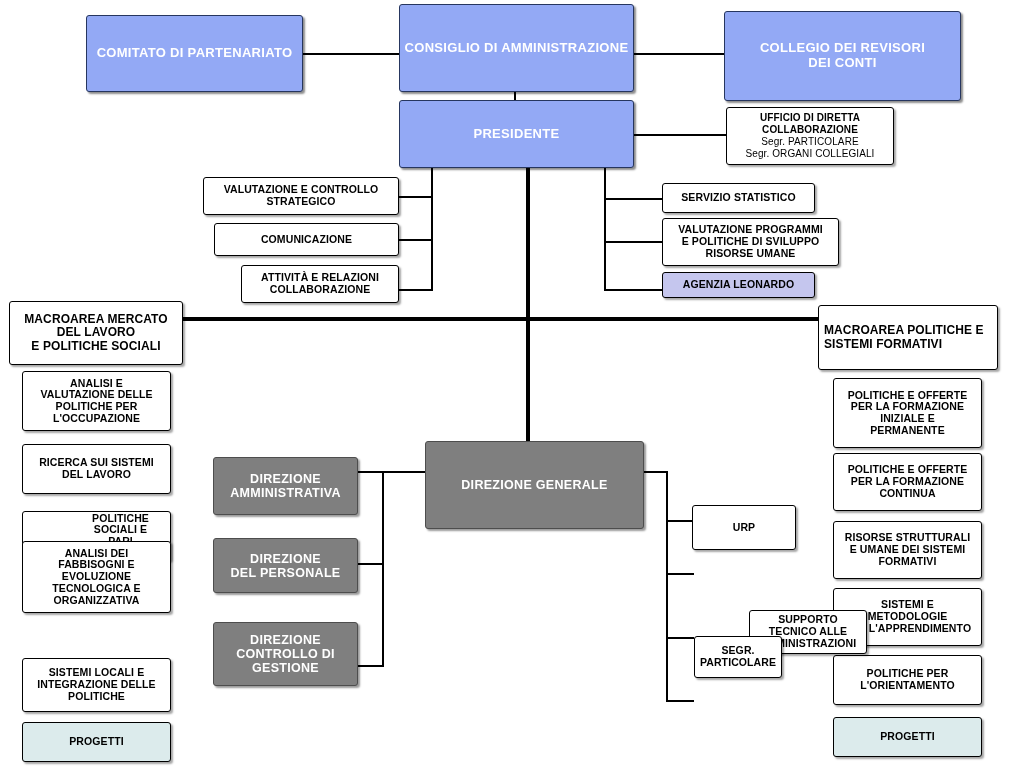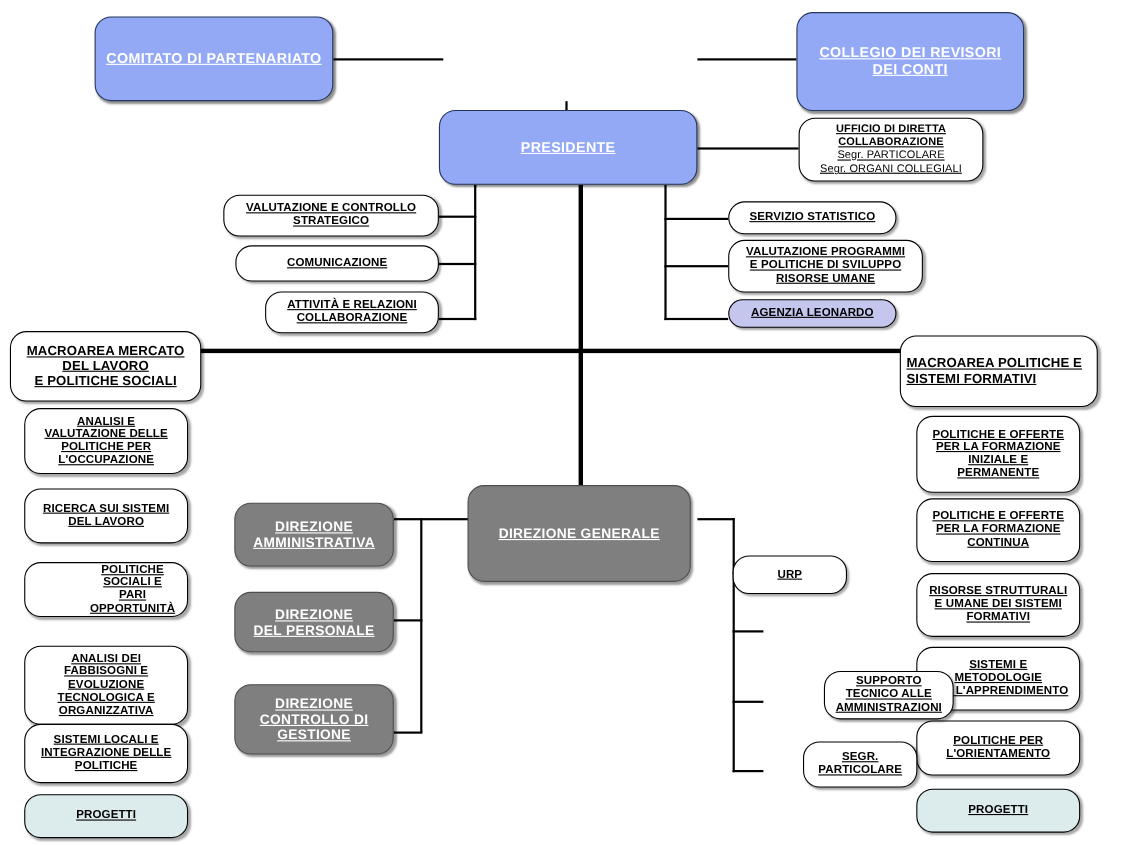--- a/index.html
+++ b/index.html
@@ -12,27 +12,26 @@
     overflow:hidden;
   }
   
   .node{
     position:absolute;
     box-sizing:border-box;
     display:flex;
     align-items:center;
     justify-content:center;
     text-align:center;
-    border-radius:15px;
+    border-radius:3px;
     font-weight:bold;
     line-height:1.12;
     letter-spacing:0.1px;
     z-index:5;
     white-space:pre-line;
-    text-decoration:underline;
   }
   
   .blue{
     background:#93A9F5;
     border:1px solid #26365f;
     color:#ffffff;
     font-size:13px;
     box-shadow:2px 2px 2px rgba(0,0,0,0.45);
     letter-spacing:0.3px;
   }
@@ -115,22 +114,23 @@
 
   <div class="ln thin-h" style="left:634px;top:471px;width:34px;"></div>
   <div class="ln thin-v" style="left:666px;top:471px;height:231px;"></div>
   <div class="ln thin-h" style="left:666px;top:520px;width:28px;"></div>
   <div class="ln thin-h" style="left:666px;top:573px;width:28px;"></div>
   <div class="ln thin-h" style="left:666px;top:637px;width:28px;"></div>
   <div class="ln thin-h" style="left:666px;top:700px;width:28px;"></div>
 
   <div class="node blue" style="left:86px;top:15px;width:217px;height:77px;">COMITATO DI PARTENARIATO</div>
 
-
-  <div class="node blue" style="left:724px;top:11px;width:207px;height:90px;">COLLEGIO DEI REVISORI
+  <div class="node blue" style="left:399px;top:4px;width:235px;height:88px;">CONSIGLIO DI AMMINISTRAZIONE</div>
+
+  <div class="node blue" style="left:724px;top:11px;width:237px;height:90px;">COLLEGIO DEI REVISORI
 DEI CONTI</div>
 
   <div class="node blue" style="left:399px;top:100px;width:235px;height:68px;">PRESIDENTE</div>
 
   <div class="node white ufficio" style="left:726px;top:107px;width:168px;height:58px;flex-direction:column;">
     <div>UFFICIO DI DIRETTA</div>
     <div>COLLABORAZIONE</div>
     <div class="reg" style="font-weight:normal;">Segr. PARTICOLARE</div>
     <div class="reg" style="font-weight:normal;">Segr. ORGANI COLLEGIALI</div>
   </div>
@@ -159,21 +159,21 @@
 VALUTAZIONE DELLE
 POLITICHE PER
 L'OCCUPAZIONE</div>
 
   <div class="node white" style="left:22px;top:444px;width:149px;height:50px;">RICERCA SUI SISTEMI
 DEL LAVORO</div>
 
   <div class="node white" style="left:22px;top:511px;width:149px;height:50px;padding-left:48px;">POLITICHE SOCIALI E
 PARI OPPORTUNITÀ</div>
 
-  <div class="node white" style="left:22px;top:587px;width:149px;height:72px;">ANALISI DEI
+  <div class="node white" style="left:22px;top:541px;width:149px;height:72px;">ANALISI DEI
 FABBISOGNI E
 EVOLUZIONE
 TECNOLOGICA E
 ORGANIZZATIVA</div>
 
   <div class="node white" style="left:22px;top:658px;width:149px;height:54px;">SISTEMI LOCALI E
 INTEGRAZIONE DELLE
 POLITICHE</div>
 
   <div class="node proj" style="left:22px;top:722px;width:149px;height:40px;">PROGETTI</div>
@@ -196,35 +196,35 @@
 
   <div class="node white" style="left:833px;top:588px;width:149px;height:58px;">SISTEMI E
 METODOLOGIE
 PER L'APPRENDIMENTO</div>
 
   <div class="node white" style="left:833px;top:655px;width:149px;height:50px;">POLITICHE PER
 L'ORIENTAMENTO</div>
 
   <div class="node proj" style="left:833px;top:717px;width:149px;height:40px;">PROGETTI</div>
 
-  <div class="node grey" style="left:425px;top:441px;width:203px;height:88px;">DIREZIONE GENERALE</div>
+  <div class="node grey" style="left:425px;top:441px;width:219px;height:88px;">DIREZIONE GENERALE</div>
 
   <div class="node grey" style="left:213px;top:457px;width:145px;height:58px;">DIREZIONE
 AMMINISTRATIVA</div>
 
   <div class="node grey" style="left:213px;top:538px;width:145px;height:55px;">DIREZIONE
 DEL PERSONALE</div>
 
   <div class="node grey" style="left:213px;top:622px;width:145px;height:64px;">DIREZIONE
 CONTROLLO DI
 GESTIONE</div>
 
-  <div class="node white" style="left:666px;top:505px;width:104px;height:35px;">URP</div>
+  <div class="node white" style="left:692px;top:505px;width:104px;height:45px;">URP</div>
 
 
   <div class="node white" style="left:704px;top:610px;width:118px;height:44px;margin-left:45px;">SUPPORTO
 TECNICO ALLE
 AMMINISTRAZIONI</div>
 
-  <div class="node white" style="left:694px;top:674px;width:104px;height:42px;margin-left:36px;">SEGR.
+  <div class="node white" style="left:694px;top:636px;width:88px;height:42px;">SEGR.
 PARTICOLARE</div>
 
 </div>
 
 </body></html>

